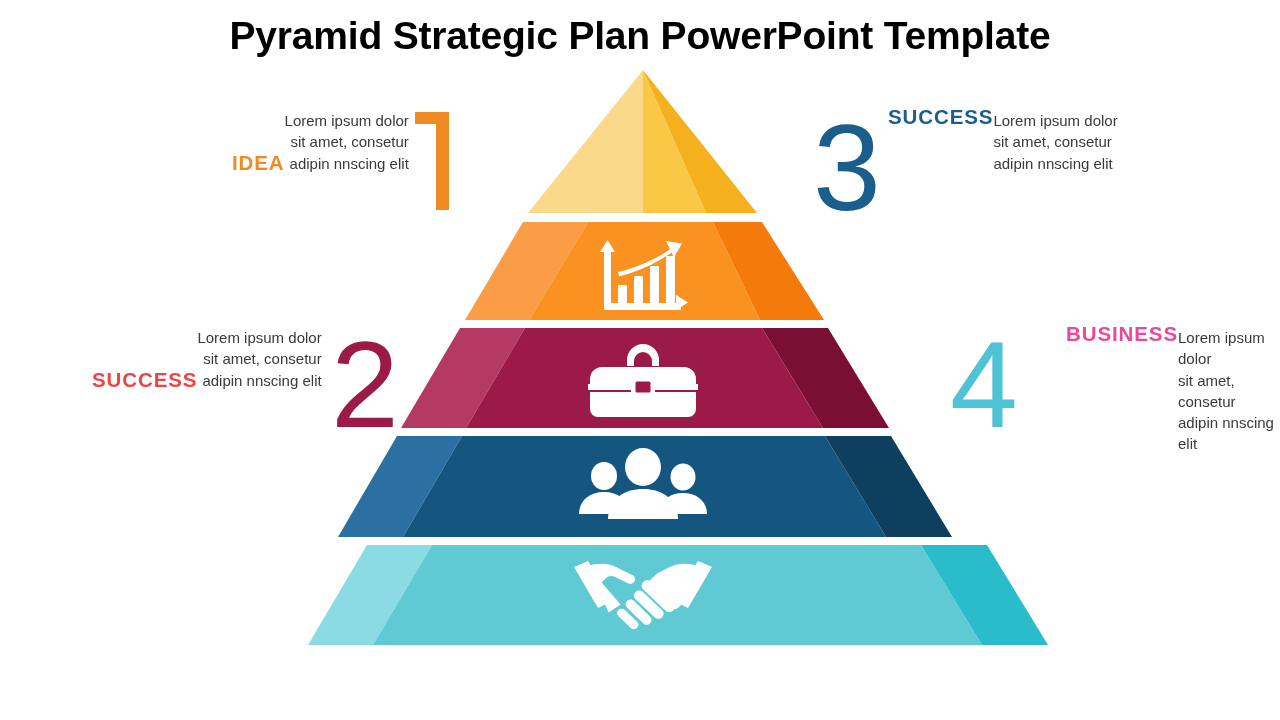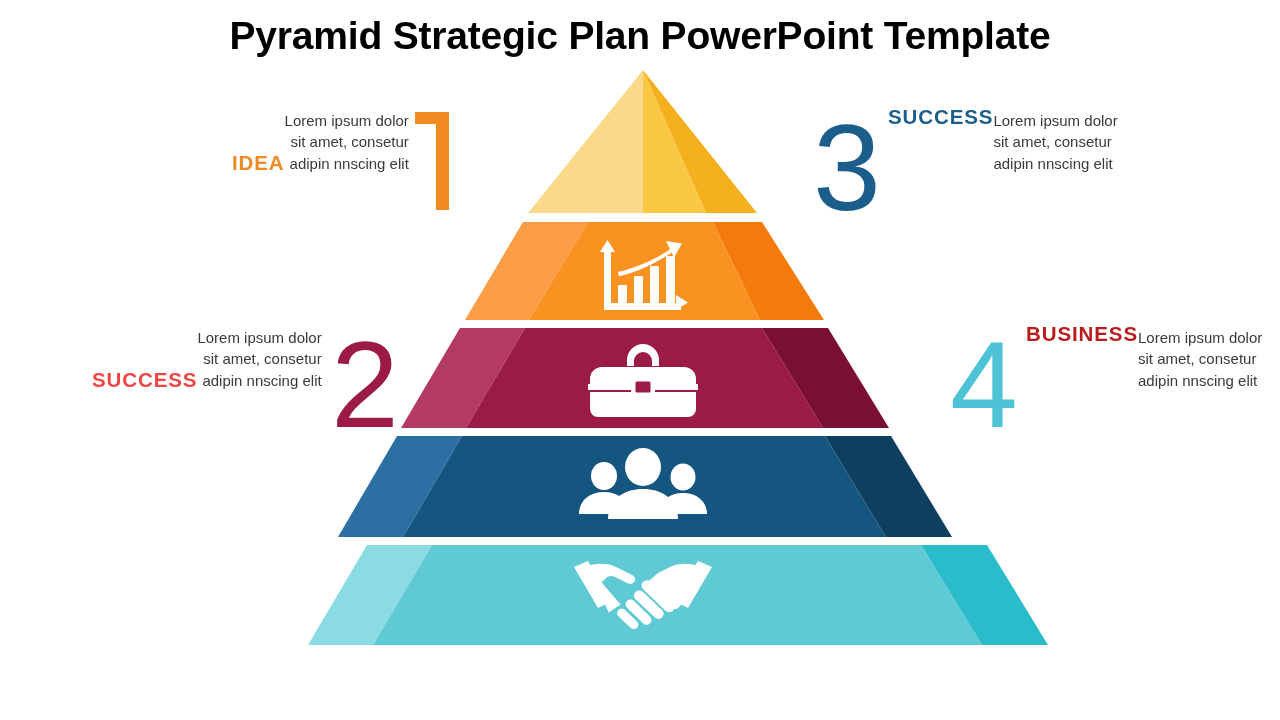--- a/index.html
+++ b/index.html
@@ -79,21 +79,21 @@
 
   
   #callout-idea     { left: 232px;  top: 106px; }
   #callout-success  { left: 92px;   top: 323px; }
   #callout-startup  { left: 806px;  top: 106px; }
   #callout-business { left: 942px;  top: 323px; }
 
   #callout-idea .hdr     { color: #F08A22; }
   #callout-success .hdr  { color: #ef4444; }
   #callout-startup .hdr  { color: #1B5E8C; }
-  #callout-business .hdr { color: #b91c1c; }
+  #callout-business .hdr { color: #ec4899; margin-left: 40px; }
 </style>
 </head>
 <body>
 
 <div id="slide">
 
   <div id="title">Pyramid Strategic Plan PowerPoint Template</div>
 
   <svg id="pyramid" width="1280" height="720" viewBox="0 0 1280 720">
 

